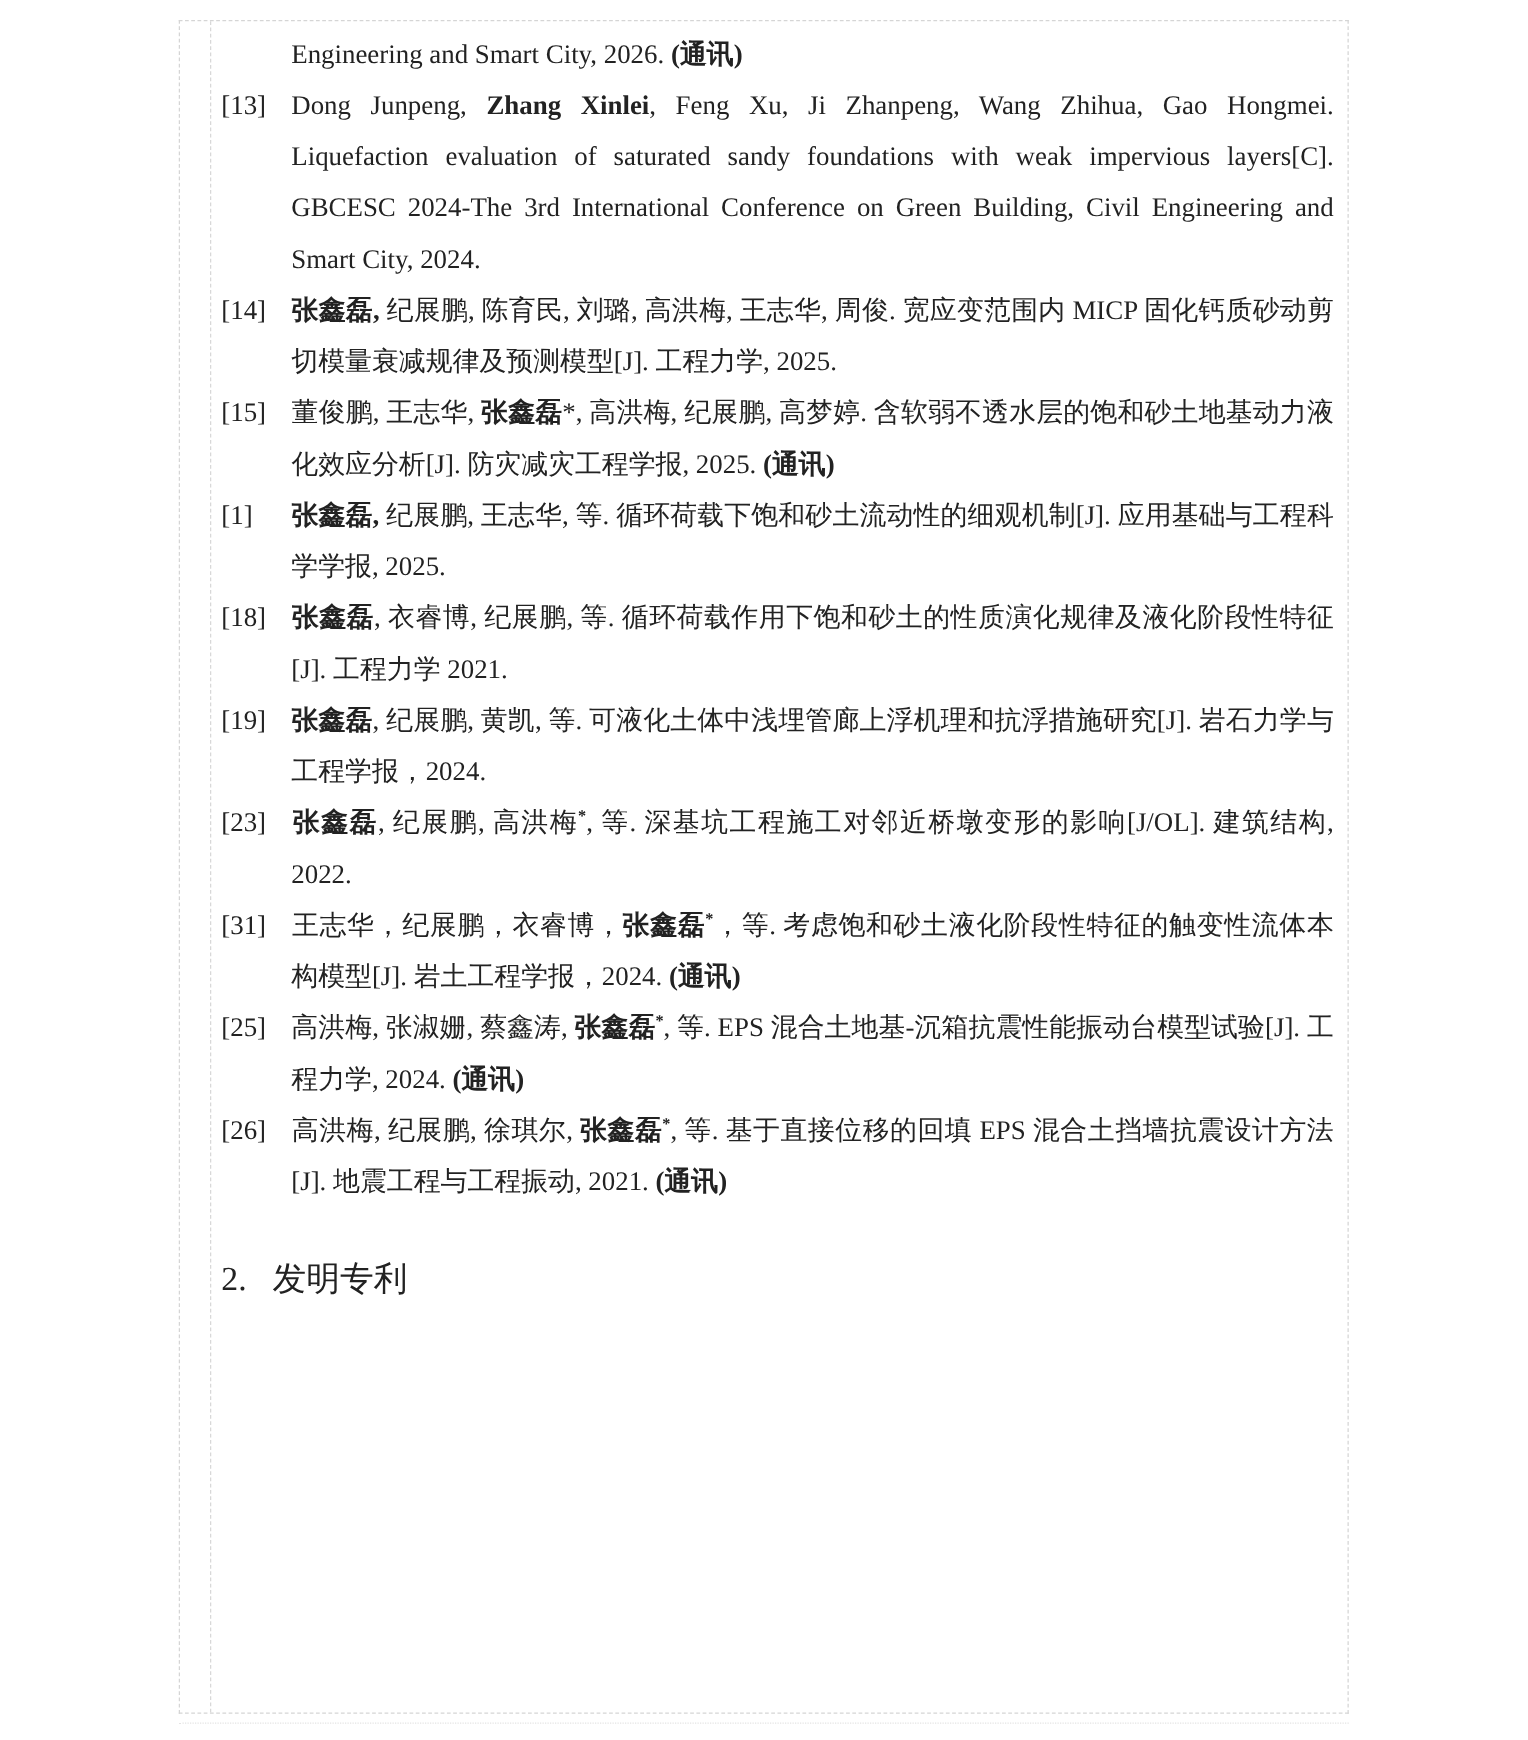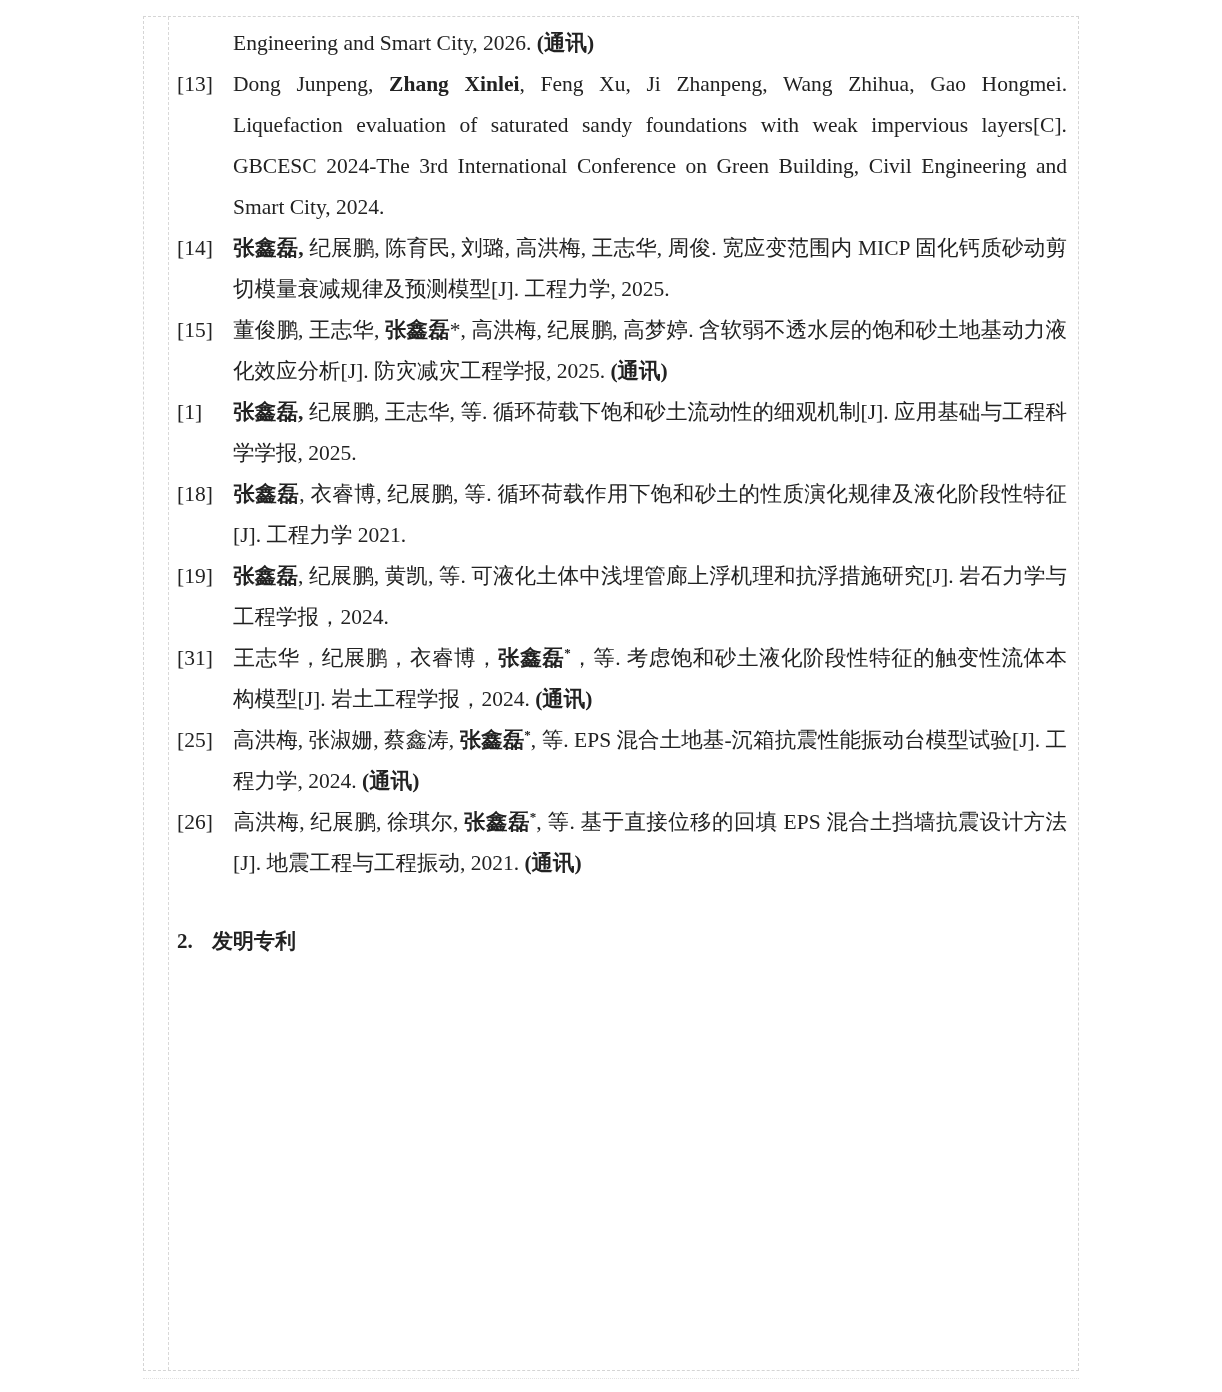--- a/index.html
+++ b/index.html
@@ -58,43 +58,44 @@
   .seg-normal{font-weight:normal;}
   .seg-bold{font-weight:bold;}
   .seg-sup{
     font-size:13px;
     vertical-align:8px;
     line-height:0;
     font-weight:bold;
   }
   .section-heading{
     margin:37px 0 0 0;
-    font-size:21px;
+    font-size:27px;
     line-height:41px;
-    font-weight:bold;
+    font-weight:normal;
   }
   .section-heading .sec-title{
     margin-left:14px;
   }
 </style>
 </head>
 <body>
 
 <div class="canvas">
   <div class="page">
     <div class="margin-line"></div>
     <div class="content">
       <p class="cont-line"><span class="seg-normal">Engineering and Smart City, 2026. </span><span class="seg-bold">(通讯)</span></p>
       <div id="ref-list">
           <p class="ref"><span class="num">[13]</span><span class="seg-normal">Dong Junpeng, </span><span class="seg-bold">Zhang Xinlei</span><span class="seg-normal">, Feng Xu, Ji Zhanpeng, Wang Zhihua, Gao Hongmei. Liquefaction evaluation of saturated sandy foundations with weak impervious layers[C]. GBCESC 2024-The 3rd International Conference on Green Building, Civil Engineering and Smart City, 2024.</span></p>
           <p class="ref"><span class="num">[14]</span><span class="seg-bold">张鑫磊,</span><span class="seg-normal"> 纪展鹏, 陈育民, 刘璐, 高洪梅, 王志华, 周俊. 宽应变范围内 MICP 固化钙质砂动剪切模量衰减规律及预测模型[J]. 工程力学, 2025.</span></p>
           <p class="ref"><span class="num">[15]</span><span class="seg-normal">董俊鹏, 王志华, </span><span class="seg-bold">张鑫磊</span><span class="seg-normal">*, 高洪梅, 纪展鹏, 高梦婷. 含软弱不透水层的饱和砂土地基动力液化效应分析[J]. 防灾减灾工程学报, 2025. </span><span class="seg-bold">(通讯)</span></p>
           <p class="ref"><span class="num">[1]</span><span class="seg-bold">张鑫磊,</span><span class="seg-normal"> 纪展鹏, 王志华, 等. 循环荷载下饱和砂土流动性的细观机制[J]. 应用基础与工程科学学报, 2025.</span></p>
           <p class="ref"><span class="num">[18]</span><span class="seg-bold">张鑫磊</span><span class="seg-normal">, 衣睿博, 纪展鹏, 等. 循环荷载作用下饱和砂土的性质演化规律及液化阶段性特征[J]. 工程力学 2021.</span></p>
           <p class="ref"><span class="num">[19]</span><span class="seg-bold">张鑫磊</span><span class="seg-normal">, 纪展鹏, 黄凯, 等. 可液化土体中浅埋管廊上浮机理和抗浮措施研究[J]. 岩石力学与工程学报，2024.</span></p>
+          <p class="ref"><span class="num">[23]</span><span class="seg-bold">张鑫磊</span><span class="seg-normal">, 纪展鹏, 高洪梅</span><span class="seg-sup">*</span><span class="seg-normal">, 等. 深基坑工程施工对邻近桥墩变形的影响[J/OL]. 建筑结构, 2022.</span></p>
           <p class="ref"><span class="num">[31]</span><span class="seg-normal">王志华，纪展鹏，衣睿博，</span><span class="seg-bold">张鑫磊</span><span class="seg-sup">*</span><span class="seg-normal">，等. 考虑饱和砂土液化阶段性特征的触变性流体本构模型[J]. 岩土工程学报，2024. </span><span class="seg-bold">(通讯)</span></p>
           <p class="ref"><span class="num">[25]</span><span class="seg-normal">高洪梅, 张淑姗, 蔡鑫涛, </span><span class="seg-bold">张鑫磊</span><span class="seg-sup">*</span><span class="seg-normal">, 等. EPS 混合土地基-沉箱抗震性能振动台模型试验[J]. 工程力学, 2024. </span><span class="seg-bold">(通讯)</span></p>
           <p class="ref"><span class="num">[26]</span><span class="seg-normal">高洪梅, 纪展鹏, 徐琪尔, </span><span class="seg-bold">张鑫磊</span><span class="seg-sup">*</span><span class="seg-normal">, 等. 基于直接位移的回填 EPS 混合土挡墙抗震设计方法[J]. 地震工程与工程振动, 2021. </span><span class="seg-bold">(通讯)</span></p>
         </div>
       <h2 class="section-heading">
         <span class="sec-num">2.</span>
         <span class="sec-title">发明专利</span>
       </h2>
     </div>
   </div>

